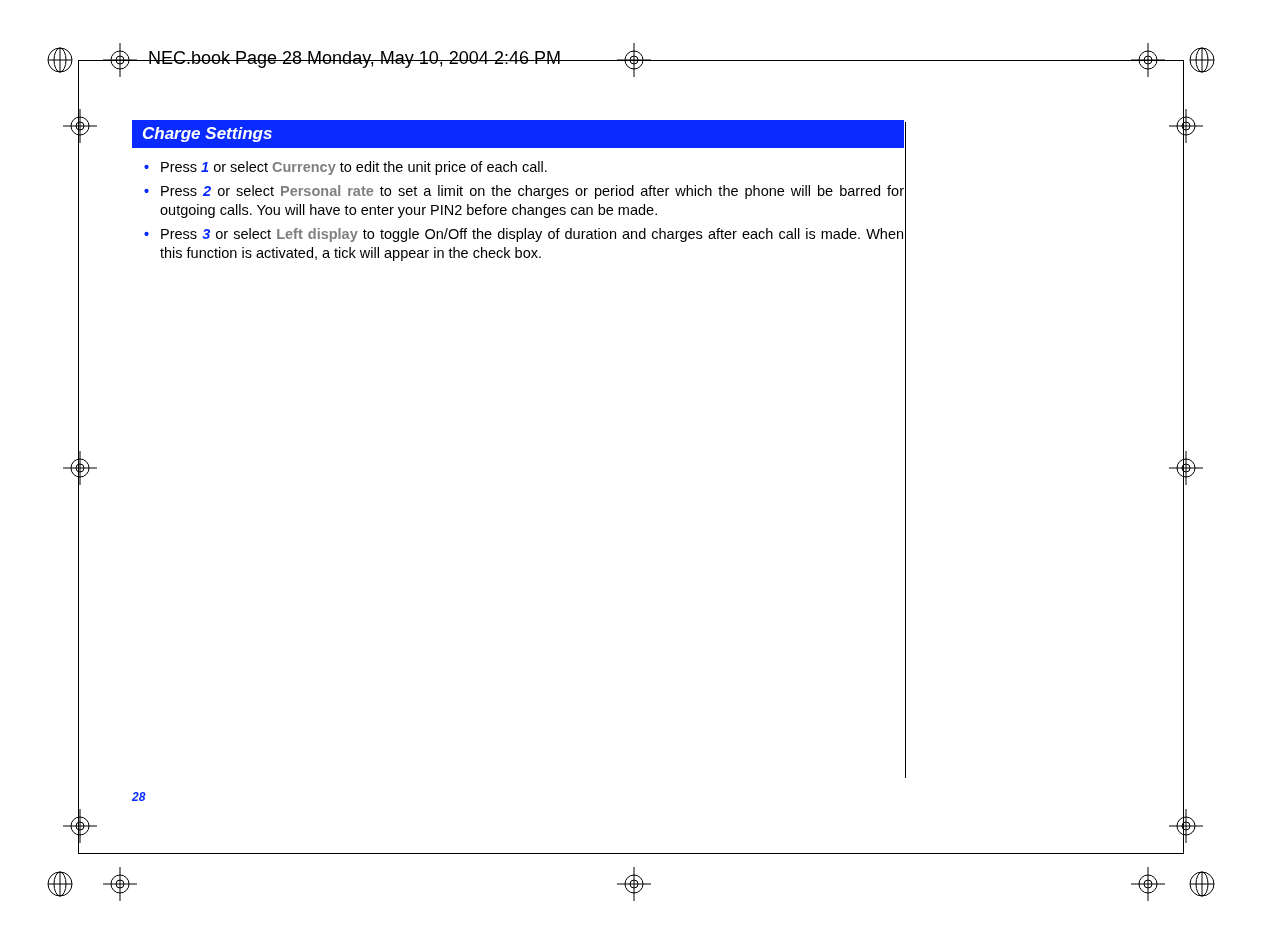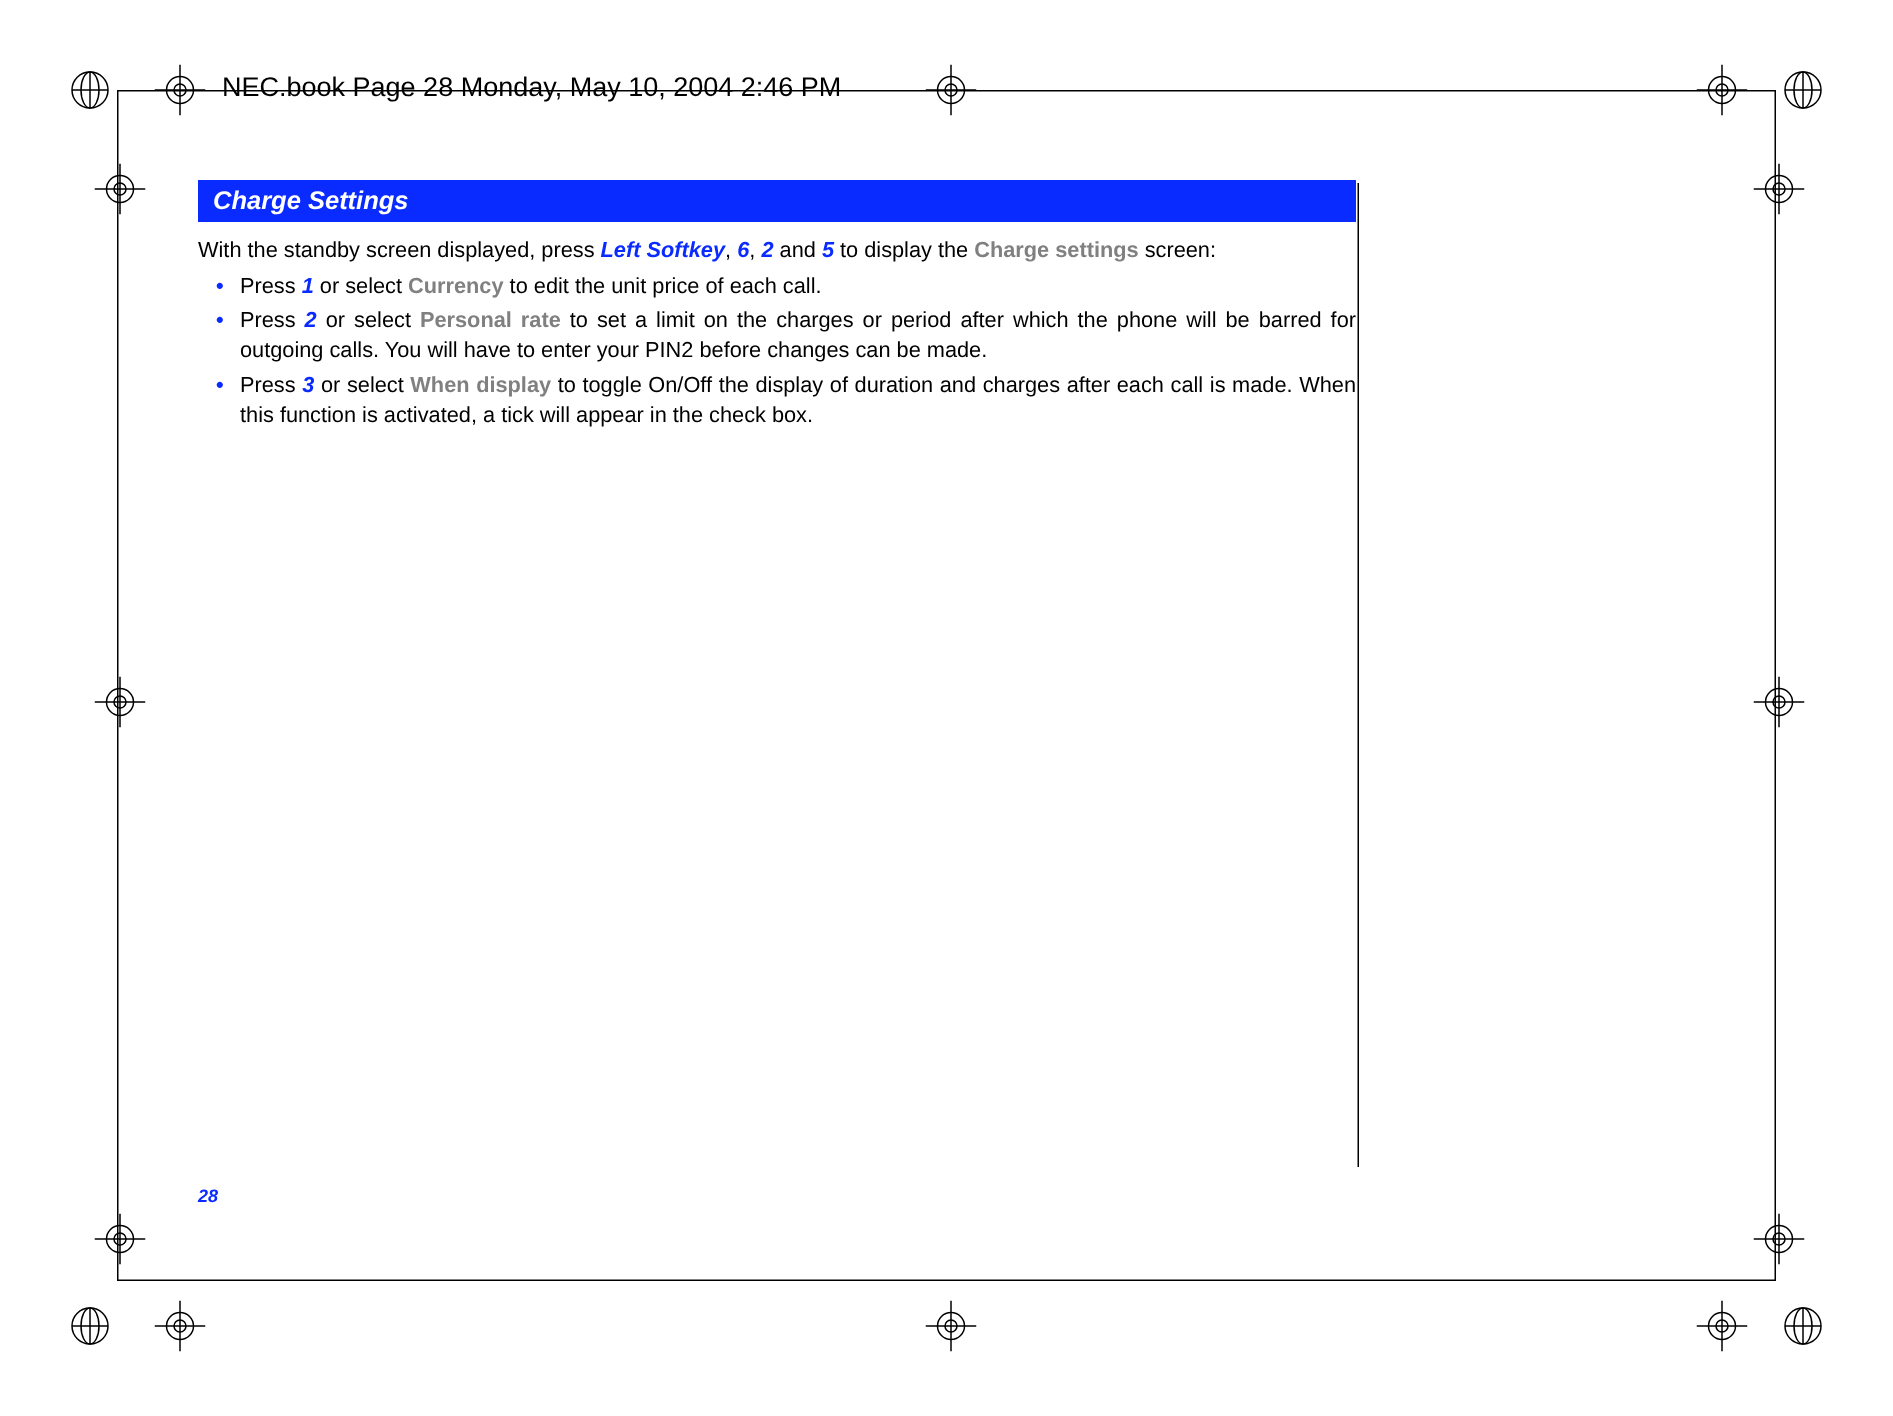--- a/index.html
+++ b/index.html
@@ -256,30 +256,27 @@
 </div>
 
 <div class="header-text">NEC.book  Page 28  Monday, May 10, 2004  2:46 PM</div>
 
 <div class="body-right-rule"></div>
 
 <div class="content">
   <div class="section-bar">Charge Settings</div>
 
 
-  <p class="para">
-    <span>With the standby screen displayed, press </span><span class="blue-bold-italic">Left Softkey</span><span>, </span><span class="blue-bold-italic">6</span><span>, </span><span class="blue-bold-italic">2</span><span> and </span><span class="blue-bold-italic">5</span><span> to display the </span><span class="gray-bold">Charge settings</span><span> screen:</span>
-  </p>
 
   <ul class="bullets">
     <li>
       <span>Press </span><span class="blue-bold-italic">1</span><span> or select </span><span class="gray-bold">Currency</span><span> to edit the unit price of each call.</span>
     </li>
     <li>
       <span>Press </span><span class="blue-bold-italic">2</span><span> or select </span><span class="gray-bold">Personal rate</span><span> to set a limit on the charges or period after which the phone will be barred for outgoing calls. You will have to enter your PIN2 before changes can be made.</span>
     </li>
     <li>
-      <span>Press </span><span class="blue-bold-italic">3</span><span> or select </span><span class="gray-bold">When display</span><span> to toggle On/Off the display of duration and charges after each call is made. When this function is activated, a tick will appear in the check box.</span>
+      <span>Press </span><span class="blue-bold-italic">3</span><span> or select </span><span class="gray-bold">Left display</span><span> to toggle On/Off the display of duration and charges after each call is made. When this function is activated, a tick will appear in the check box.</span>
     </li>
   </ul>
 </div>
 
 <div class="page-number">28</div>
 
 </body></html>

